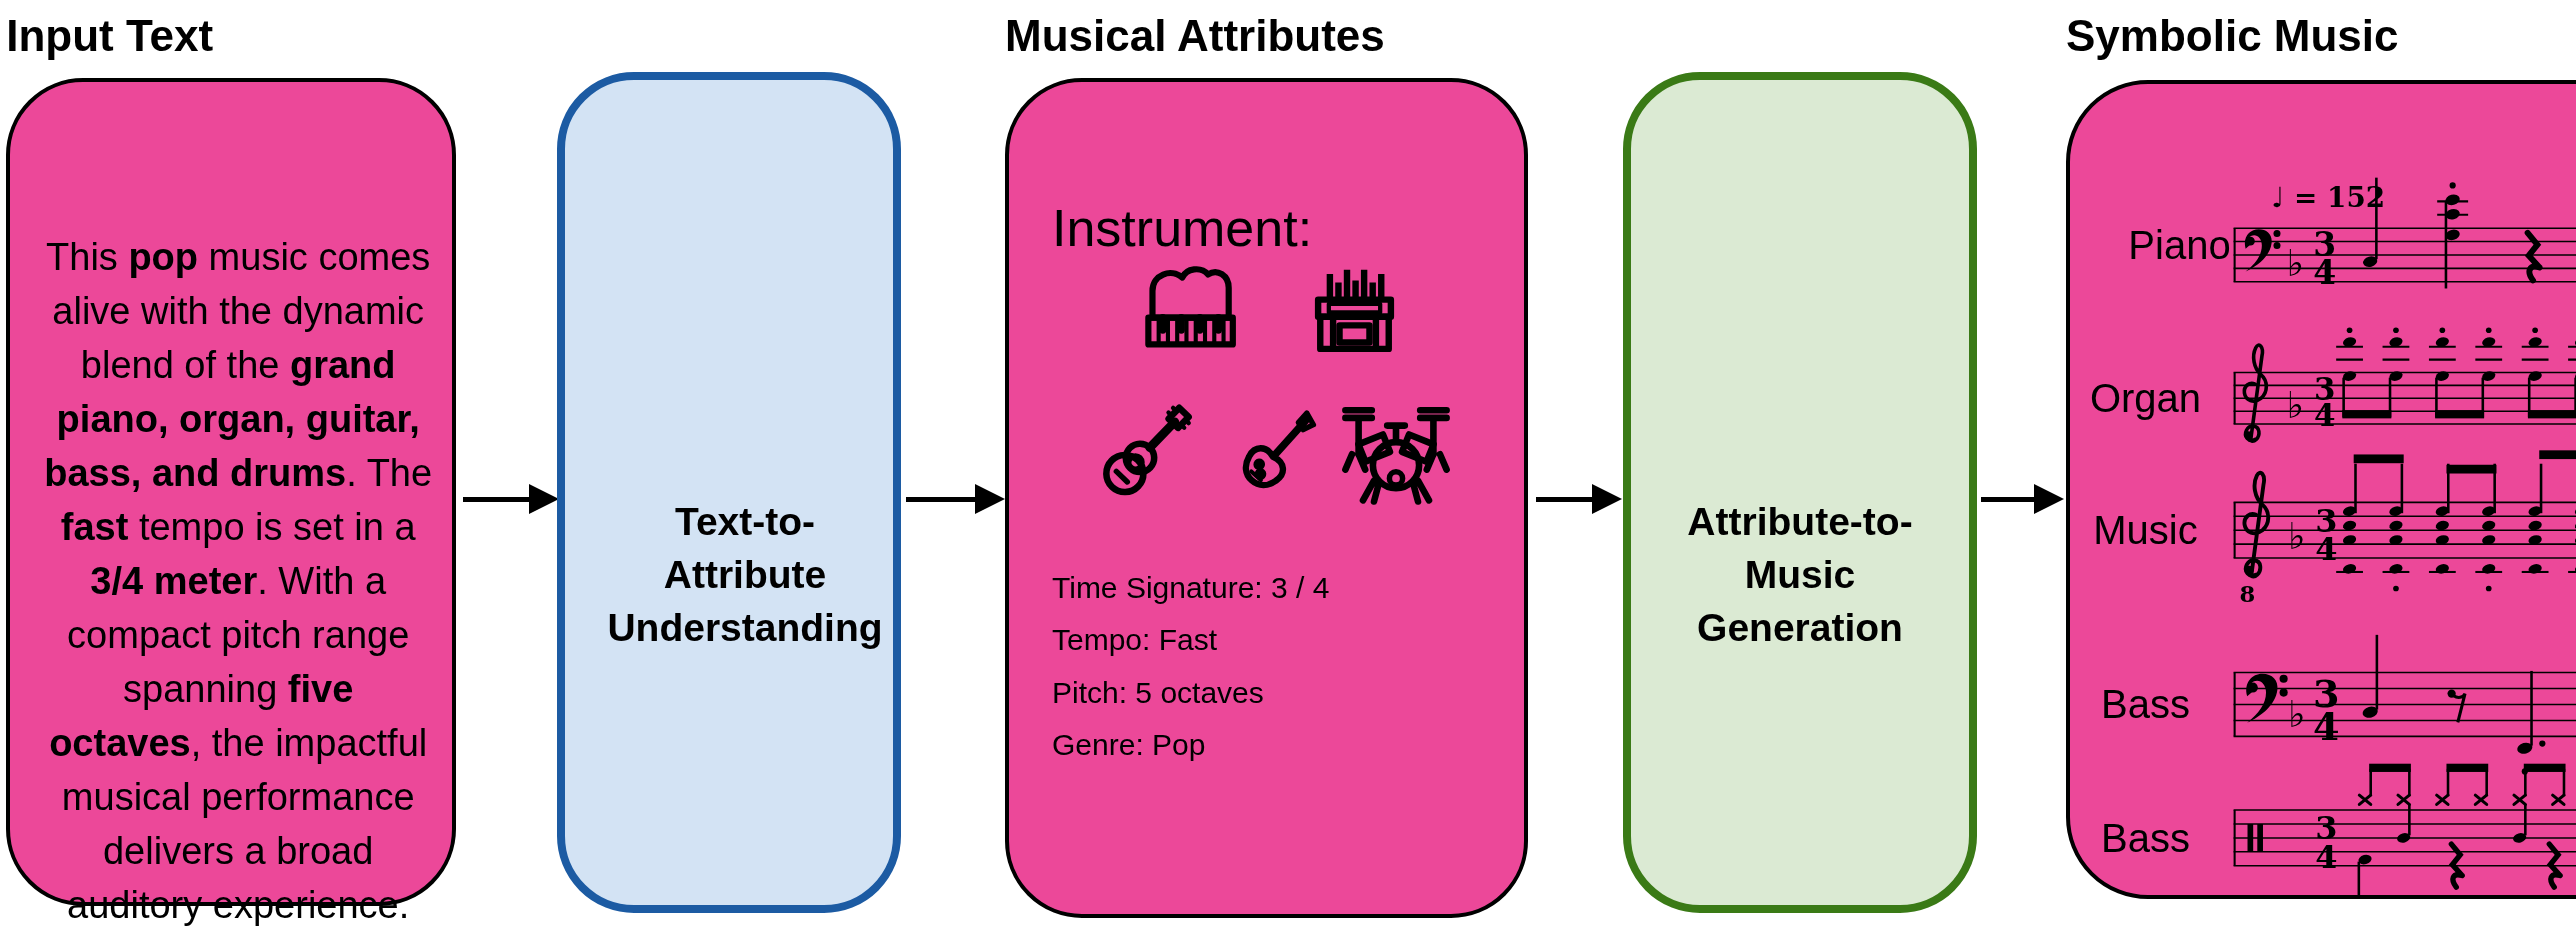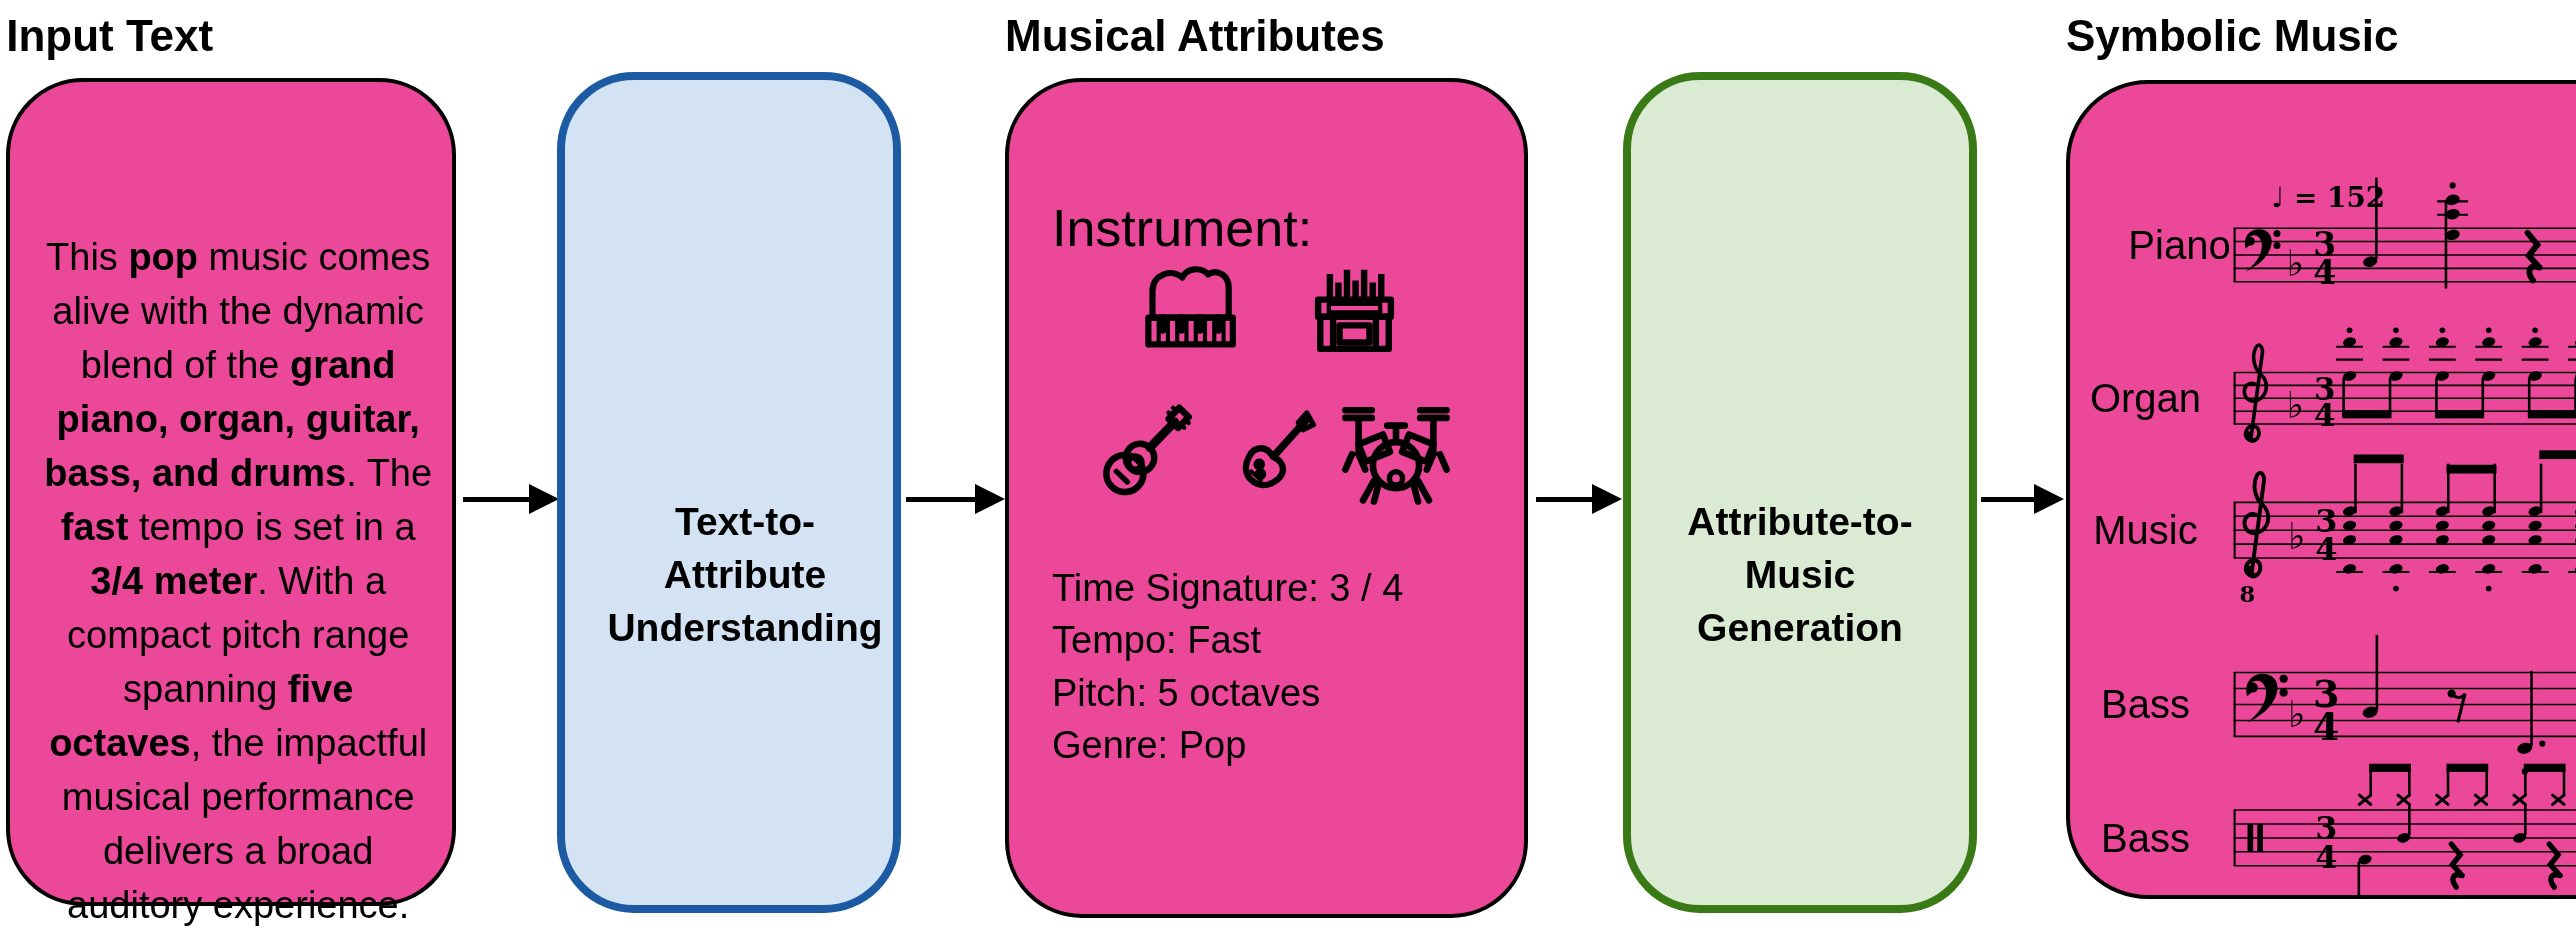--- a/index.html
+++ b/index.html
@@ -21,21 +21,21 @@
     position:absolute;left:32px;top:148px;width:392px;
     font-size:38px;line-height:54px;text-align:center;
   }
   .b{font-weight:bold;}
   .arrow{position:absolute;top:497px;height:4.6px;background:#000;}
   .arrow::after{
     content:"";position:absolute;right:-29px;top:-13.4px;width:0;height:0;
     border-left:30px solid #000;border-top:15.5px solid transparent;border-bottom:15.5px solid transparent;
   }
   .ins-label{position:absolute;left:1052px;top:198px;font-size:52px;}
-  .ma-item{position:absolute;left:1052px;font-size:38px;height:52px;line-height:52px;white-space:nowrap;}
+  .ma-item{position:absolute;left:1052px;font-size:30px;height:52px;line-height:52px;white-space:nowrap;}
   .icon{position:absolute;}
   .icon svg{width:100%;height:100%;}
   .stafflabel{
     position:absolute;left:2071px;width:149px;height:47px;line-height:47px;
     text-align:center;font-size:40px;
   }
   .lab-piano{top:222px;margin-left:34px;} .lab-organ{top:375px;} .lab-guitar{top:507px;}
   .lab-bass{top:681px;} .lab-drums{top:815px;}
   #notation{position:absolute;left:2231px;top:139px;width:433px;height:768px;}
   .sline{stroke:#000;stroke-width:3;}

